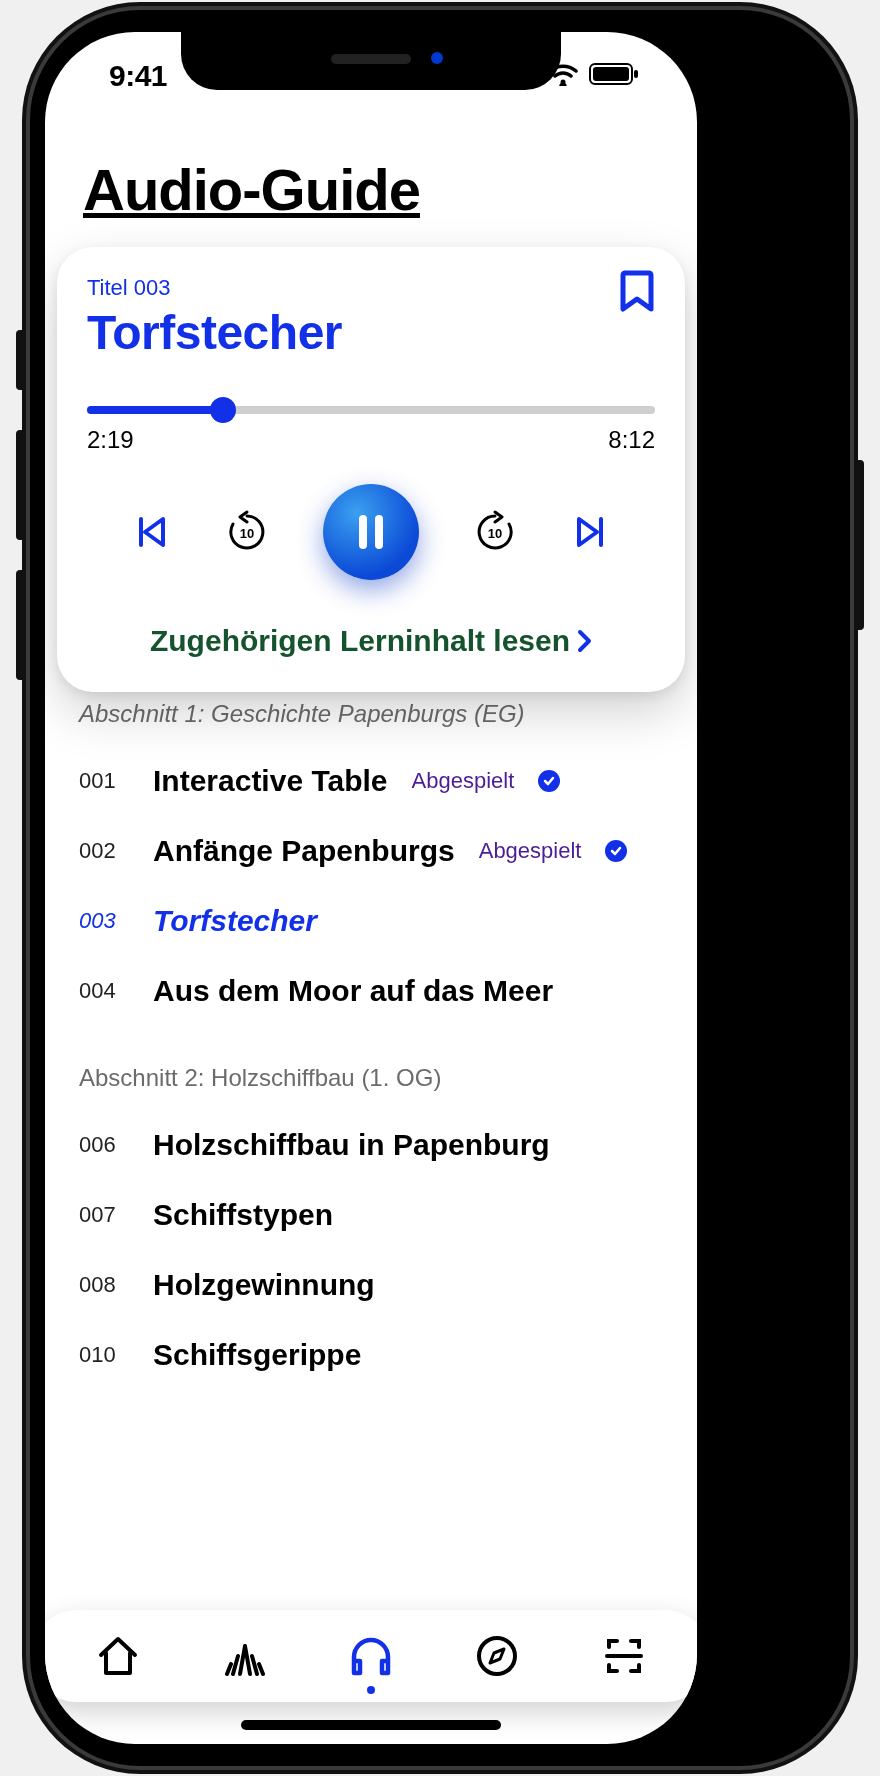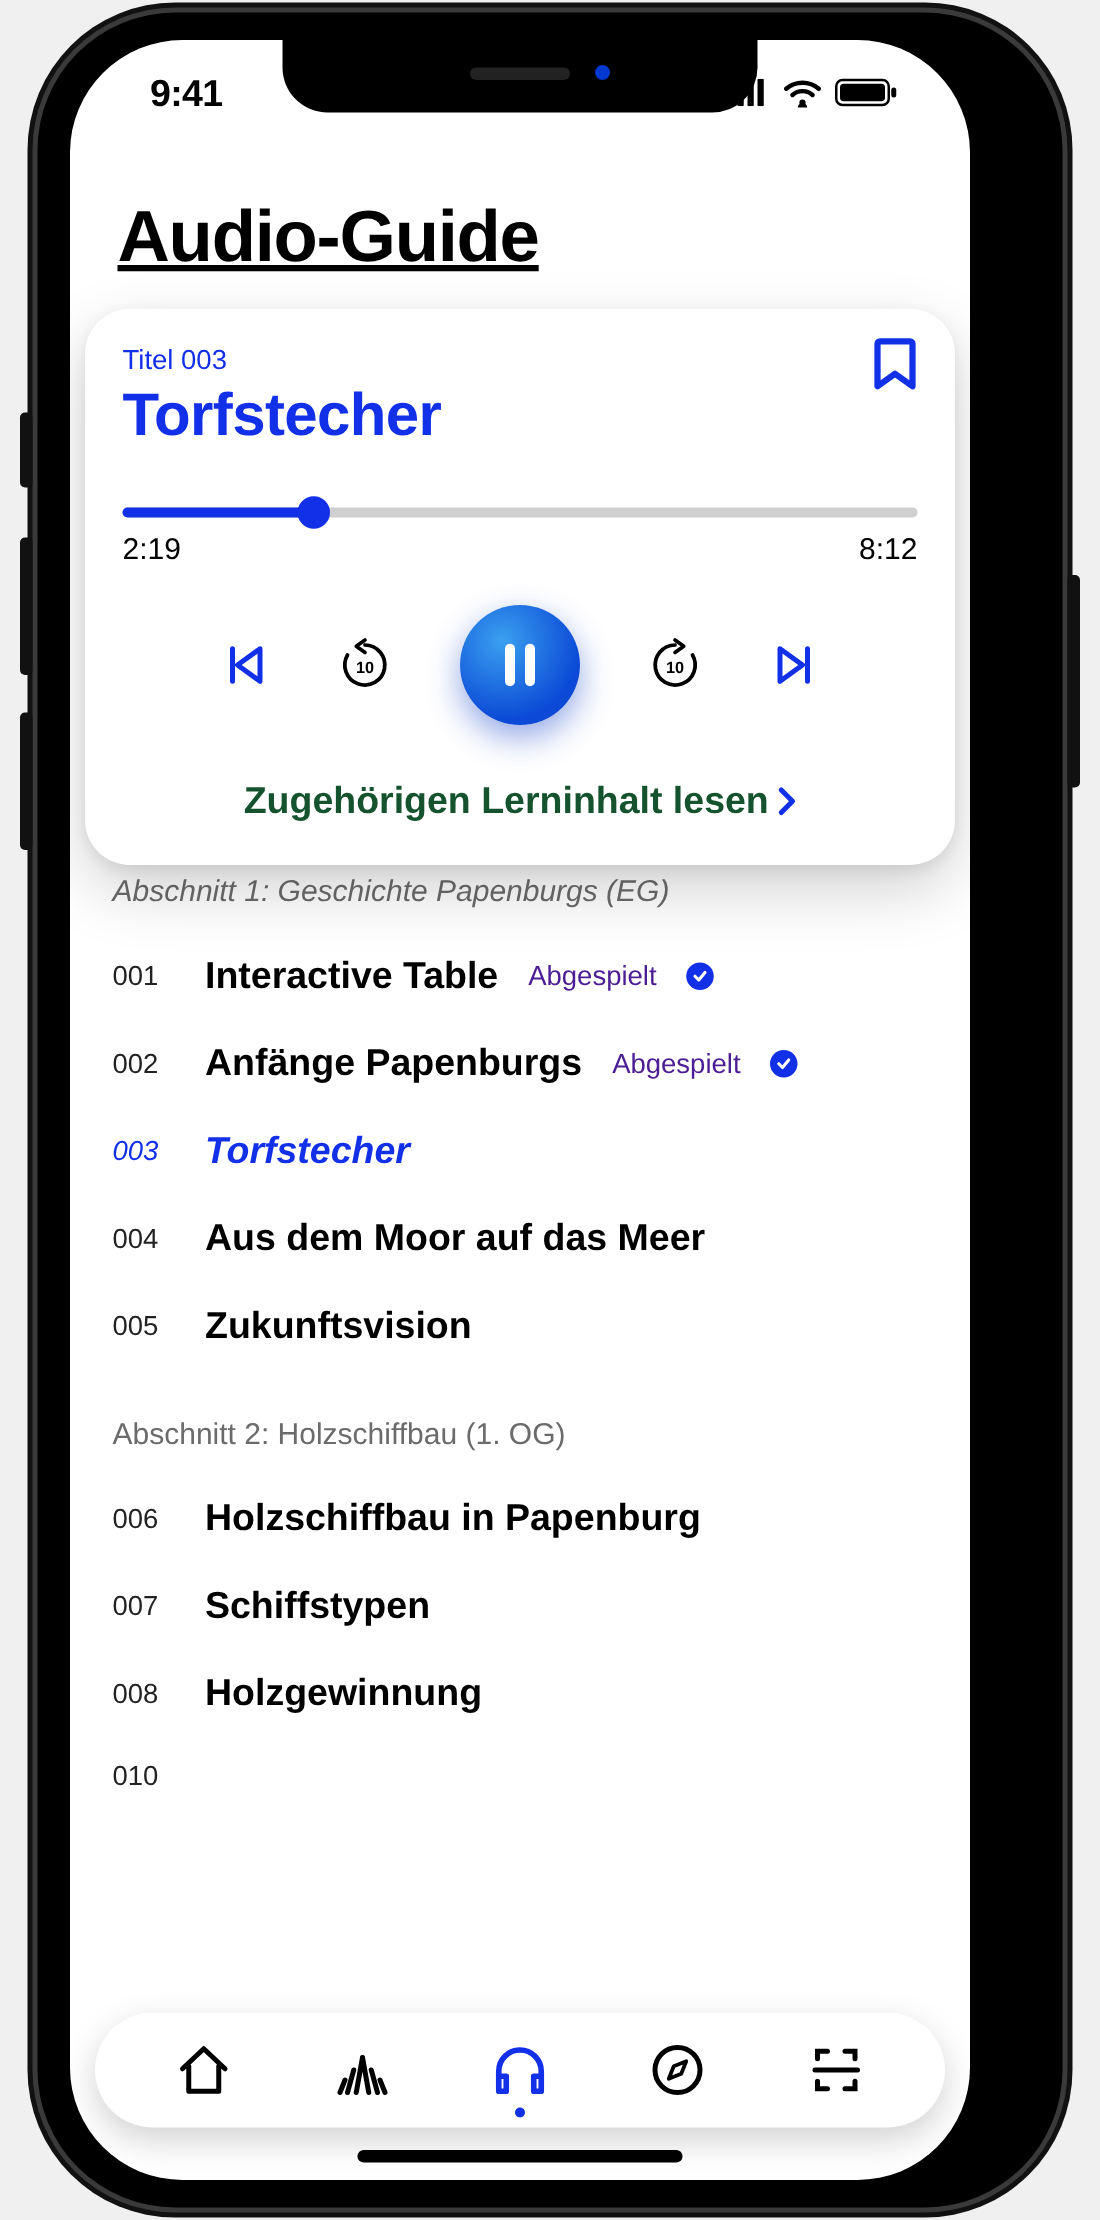--- a/index.html
+++ b/index.html
@@ -14,22 +14,22 @@
     box-shadow: 0 0 0 4px #3a3a3a, 0 0 0 8px #111;
   }
   .side-btn { position:absolute; background:#111; border-radius:4px; }
   .side-left1 { left:-14px; top:320px; width:10px; height:60px; }
   .side-left2 { left:-14px; top:420px; width:10px; height:110px; }
   .side-left3 { left:-14px; top:560px; width:10px; height:110px; }
   .side-right { right:-14px; top:450px; width:10px; height:170px; }
 
   .screen {
     position: absolute;
-    top: 22px; left: 26px;
-    width: 720px; height: 1712px;
+    top: 22px; left: 15px;
+    width: 652px; height: 1712px;
     background: #fff;
     border-radius: 90px;
     overflow: hidden;
   }
 
   .notch {
     position: absolute;
     top: 0; left: 50%; transform: translateX(-50%);
     width: 380px; height: 58px;
     background: #000;
@@ -298,39 +298,36 @@
             </span>
           </div>
           <div class="track-row active">
             <div class="track-num">003</div>
             <div class="track-name">Torfstecher</div>
           </div>
           <div class="track-row">
             <div class="track-num">004</div>
             <div class="track-name">Aus dem Moor auf das Meer</div>
           </div>
-          <div class="track-row">
-            <div class="track-num">005</div>
-            <div class="track-name">Zukunftsvision</div>
-          </div>
           <div class="section-header" style="margin-top: 38px;">Abschnitt 2: Holzschiffbau (1. OG)</div>
           <div class="track-row">
             <div class="track-num">006</div>
             <div class="track-name">Holzschiffbau in Papenburg</div>
           </div>
           <div class="track-row">
             <div class="track-num">007</div>
             <div class="track-name">Schiffstypen</div>
           </div>
           <div class="track-row">
             <div class="track-num">008</div>
             <div class="track-name">Holzgewinnung</div>
           </div>
           <div class="track-row">
             <div class="track-num">010</div>
+            <div class="track-name">Schiffsgerippe</div>
           </div>
         </div>
 
       <div class="tab-bar">
         <div class="tab-item">
           <svg width="46" height="46" viewBox="0 0 46 46">
               <path d="M6 22 L23 6 L40 22 M11 20 v20 h24 v-20" stroke="#000" stroke-width="4" fill="none" stroke-linecap="round" stroke-linejoin="round"></path>
             </svg>
         </div>
         <div class="tab-item">

